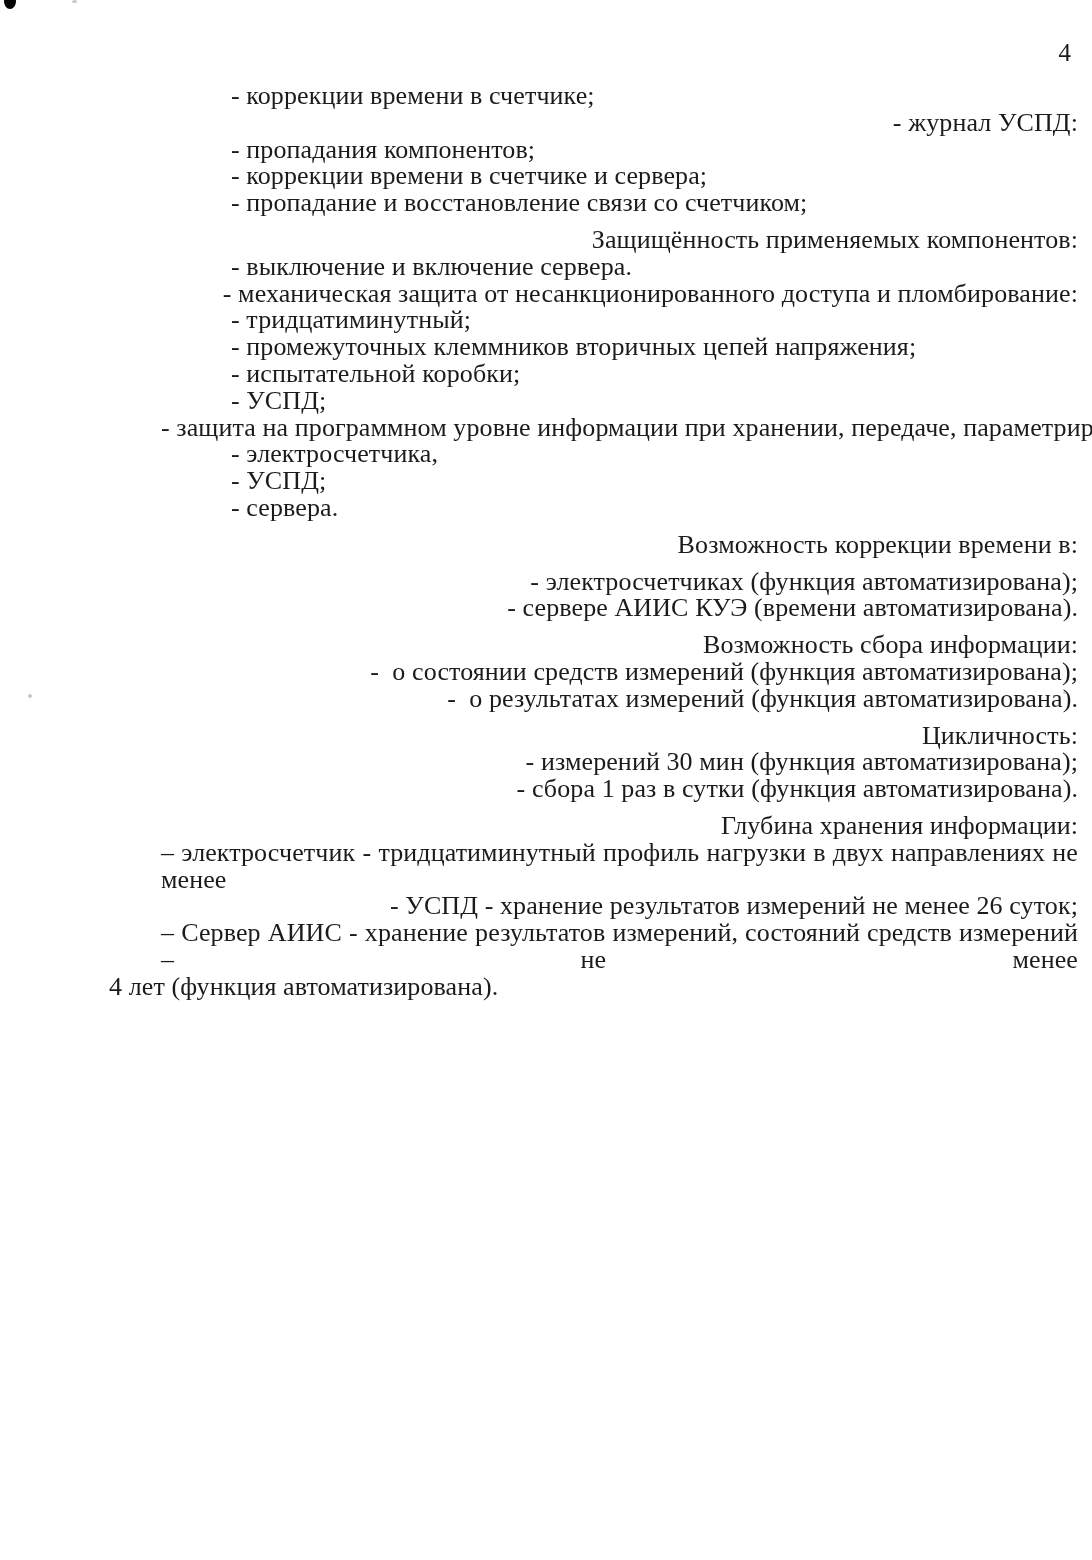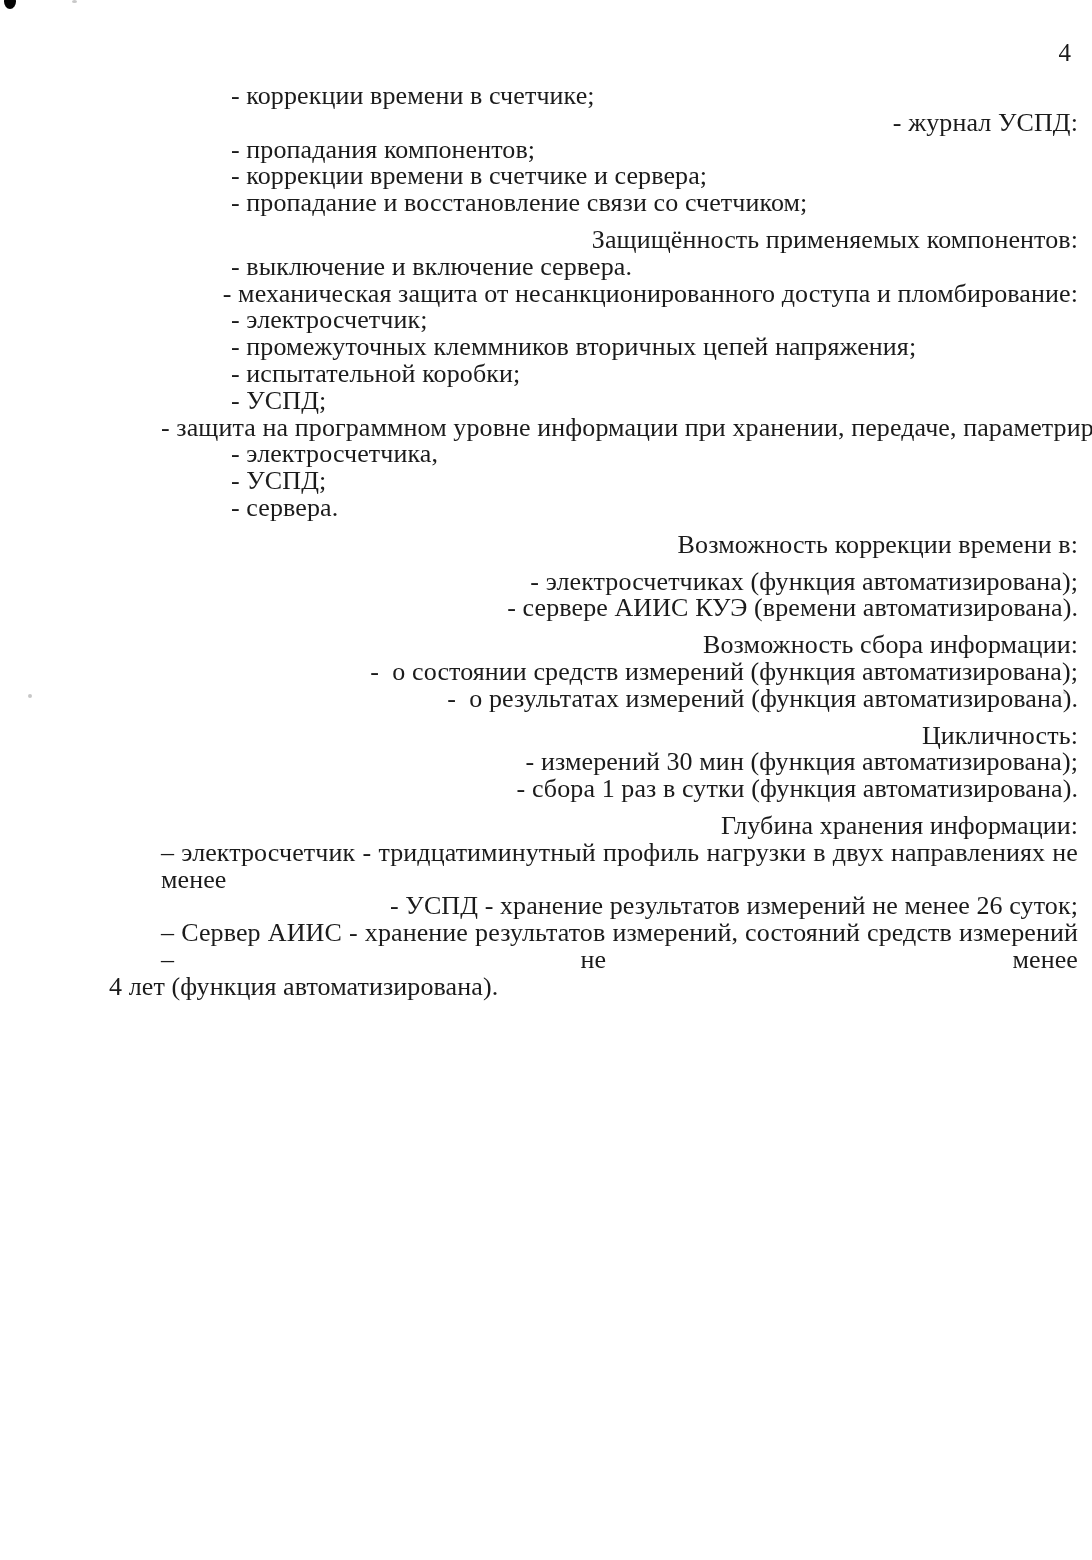--- a/index.html
+++ b/index.html
@@ -98,21 +98,21 @@
 
   <div class="text-block">
       <div class="line indent-2">- коррекции времени в счетчике;</div>
       <div class="line indent-1">- журнал УСПД:</div>
       <div class="line indent-2">- пропадания компонентов;</div>
       <div class="line indent-2">- коррекции времени в счетчике и сервера;</div>
       <div class="line indent-2">- пропадание и восстановление связи со счетчиком;</div>
       <div class="line indent-1 gap">Защищённость применяемых компонентов:</div>
       <div class="line indent-2">- выключение и включение сервера.</div>
       <div class="line indent-1">- механическая защита от несанкционированного доступа и пломбирование:</div>
-      <div class="line indent-2">- электросчетчик;</div>
+      <div class="line indent-2">- тридцатиминутный;</div>
       <div class="line indent-2">- промежуточных клеммников вторичных цепей напряжения;</div>
       <div class="line indent-2">- испытательной коробки;</div>
       <div class="line indent-2">- УСПД;</div>
       <div class="line indent-1">- защита на программном уровне информации при хранении, передаче, параметрировании:</div>
       <div class="line indent-2">- электросчетчика,</div>
       <div class="line indent-2">- УСПД;</div>
       <div class="line indent-2">- сервера.</div>
       <div class="line indent-1 gap">Возможность коррекции времени в:</div>
       <div class="line indent-1 gap">- электросчетчиках (функция автоматизирована);</div>
       <div class="line indent-1">- сервере АИИС КУЭ (времени автоматизирована).</div>

